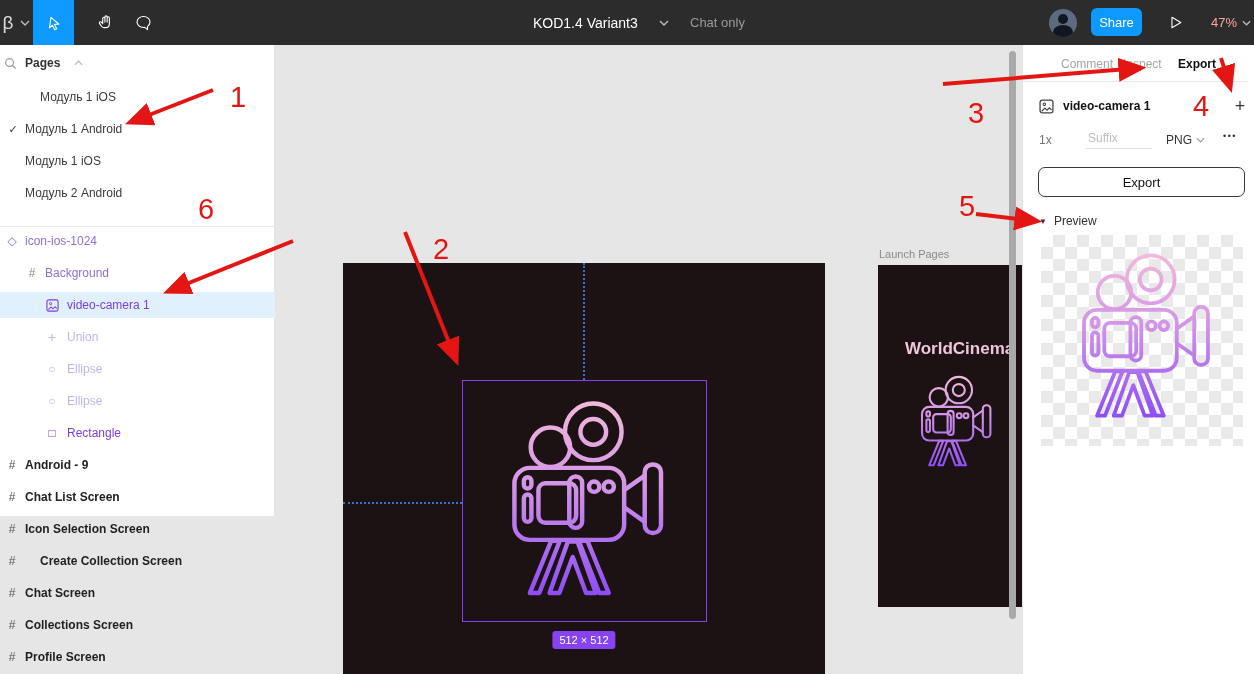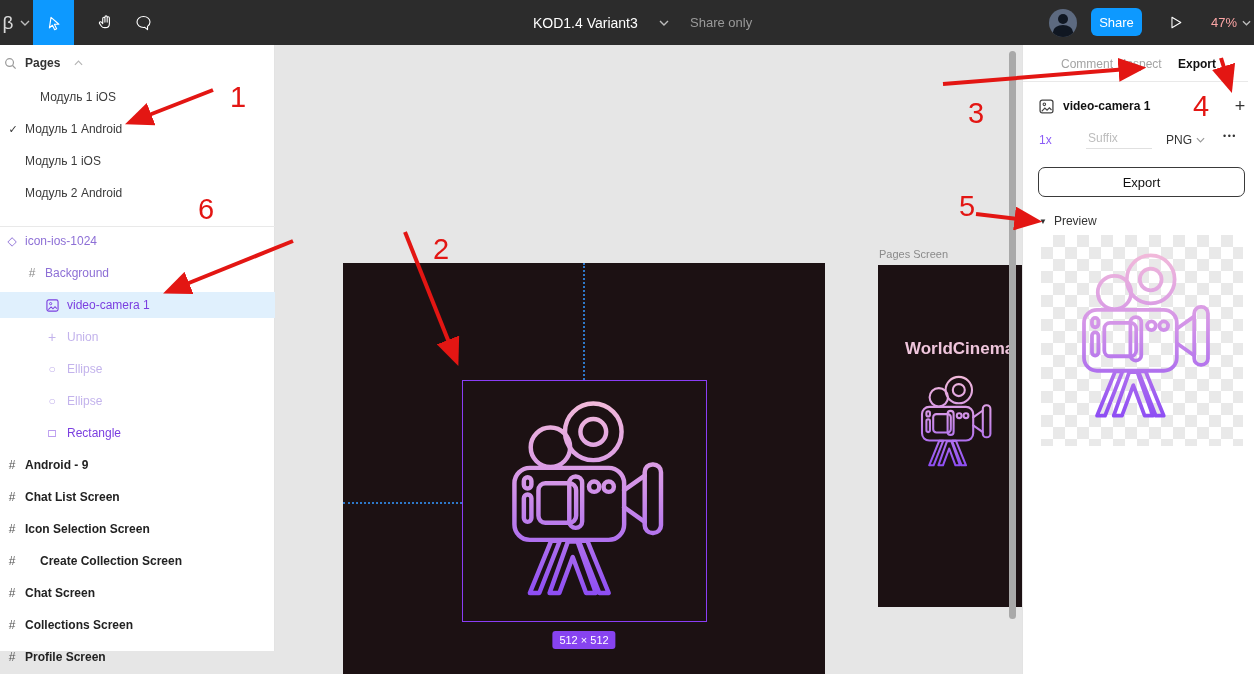--- a/index.html
+++ b/index.html
@@ -19,21 +19,21 @@
   .view-only { left:690px; color:#9a9a9a; font-size:13px; white-space:nowrap; }
   .avatar { left:1048px; width:30px; }
   .avatar-circle { width:28px; height:28px; border-radius:50%; background:#5d6a80; position:relative; overflow:hidden; }
   .avatar-circle .head { position:absolute; left:9px; top:5px; width:10px; height:10px; border-radius:50%; background:#101722; }
   .avatar-circle .body { position:absolute; left:4px; top:16px; width:20px; height:14px; border-radius:50% 50% 0 0; background:#101722; }
   .share-btn { left:1091px; width:51px; height:28px; top:8px; background:#0d99ff; border-radius:6px; color:#fff; font-size:13px; }
   .tool-play { left:1158px; width:34px; }
   .zoom-ctrl { left:1208px; width:46px; color:#fca5a5; font-size:13px; gap:5px; }
 
   
-  .sidebar { position:absolute; left:0; top:45px; width:275px; height:606px; background:#fff; border-right:1px solid #e3e3e3; z-index:20; }
+  .sidebar { position:absolute; left:0; top:45px; width:275px; height:471px; background:#fff; border-right:1px solid #e3e3e3; z-index:20; }
   .srow { position:absolute; left:0; width:275px; height:26px; display:flex; align-items:center; font-size:12px; color:#3b3b3b; }
   .srow .txt { white-space:nowrap; }
   .srow .ic { position:absolute; display:flex; align-items:center; justify-content:center; width:16px; height:16px; }
   .pages-hdr { font-weight:bold; color:#333; }
   .check { color:#333; font-size:11px; }
   .divider { position:absolute; left:0; top:181px; width:275px; height:1px; background:#e9e9e9; }
   .purple { color:#7b3fe0; }
   .purple-soft { color:#8d6fd6; }
   .muted { color:#c3b3ec; }
   .selrow { background:#e0f0fd; }
@@ -57,21 +57,21 @@
 
   
   .panel { position:absolute; left:1022px; top:45px; width:232px; height:629px; background:#fff; border-left:1px solid #e3e3e3; z-index:20; }
   .tabs { position:absolute; left:0; top:0; width:225px; height:37px; border-bottom:1px solid #e9e9e9; }
   .tab { position:absolute; top:0; height:37px; display:flex; align-items:center; font-size:12px; color:#a3a3a3; }
   .tab.active { color:#111; font-weight:bold; }
   .tab-comment { left:38px; } .tab-inspect { left:100px; } .tab-export { left:155px; }
   .asset-row { position:absolute; left:16px; top:48px; width:200px; height:26px; display:flex; align-items:center; }
   .asset-name { font-size:12px; font-weight:bold; color:#111; margin-left:9px; }
   .plus-btn { position:absolute; left:206px; top:48px; width:22px; height:26px; display:flex; align-items:center; justify-content:center; font-size:18px; font-weight:300; color:#333; }
-  .scale-lbl { position:absolute; left:16px; top:88px; font-size:12px; color:#8b5cf6; }
+  .scale-lbl { position:absolute; left:16px; top:88px; font-size:12px; color:#737373; }
   .suffix-input { position:absolute; left:63px; top:83px; width:66px; border:none; border-bottom:1px solid #e0e0e0; font-size:12px; color:#333; padding:3px 2px; outline:none; background:transparent; font-family:"Liberation Sans",sans-serif; }
   .suffix-input::placeholder { color:#bdbdbd; }
   .fmt-ctrl { position:absolute; left:143px; top:88px; display:flex; align-items:center; gap:4px; font-size:12px; color:#333; }
   .more-btn { position:absolute; left:200px; top:86px; font-size:9px; letter-spacing:1.5px; color:#333; }
   .export-btn { position:absolute; left:15px; top:122px; width:207px; height:30px; border:1px solid #3a3a3a; border-radius:7px; background:#fff; display:flex; align-items:center; justify-content:center; font-size:13px; color:#111; font-family:"Liberation Sans",sans-serif; }
   .preview-hdr { position:absolute; left:16px; top:169px; display:flex; align-items:center; gap:7px; font-size:12px; color:#333; }
   .tri-down { font-size:8px; color:#333; }
   .preview-box { position:absolute; left:18px; top:190px; width:202px; height:211px;
      background-image:
        linear-gradient(45deg,#e9e9e9 25%,transparent 25%,transparent 75%,#e9e9e9 75%),
@@ -147,21 +147,21 @@
   </div>
   <div class="tb-item doc-title">
       <span>KOD1.4 Variant3</span>
     </div>
   <div class="tb-item title-chev">
     <svg width="10" height="6" viewBox="0 0 10 6">
         <polyline points="1,1 5,5 9,1" fill="none" stroke="#bdbdbd" stroke-width="1.4"></polyline>
       </svg>
   </div>
   <div class="tb-item view-only">
-      <span>Share only</span>
+      <span>Chat only</span>
     </div>
   <div class="tb-item avatar">
     <div class="avatar-circle">
         <div class="head"></div>
         <div class="body"></div>
       </div>
   </div>
   <div class="tb-item share-btn">
       <span>Share</span>
     </div>
@@ -283,21 +283,21 @@
 
   <svg class="cam-big" viewBox="0 0 120 126">
       <use href="#cam"></use>
     </svg>
 
   <div class="sel-box"></div>
   <div class="vguide"></div>
   <div class="hguide"></div>
   <div class="size-badge">512 × 512</div>
 
-  <div class="launch-frame-label">Pages Screen</div>
+  <div class="launch-frame-label">Launch Pages</div>
   <div class="artboard-launch">
     <div class="launch-title">WorldCinema</div>
     <svg class="cam-launch" viewBox="0 0 120 126">
         <use href="#cam"></use>
       </svg>
   </div>
 
   <div class="vscrollbar"></div>
 </div>
 

